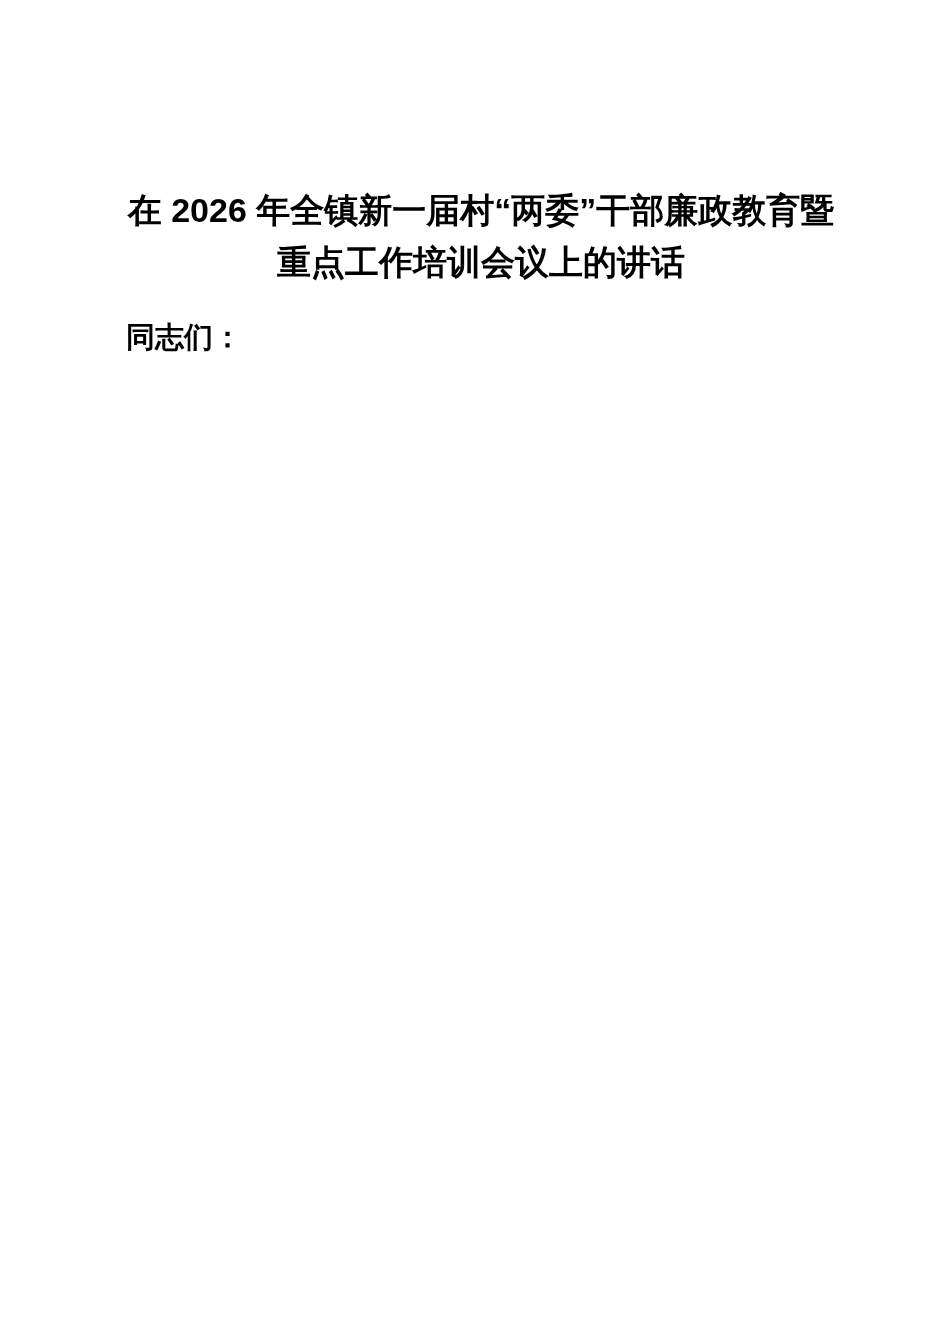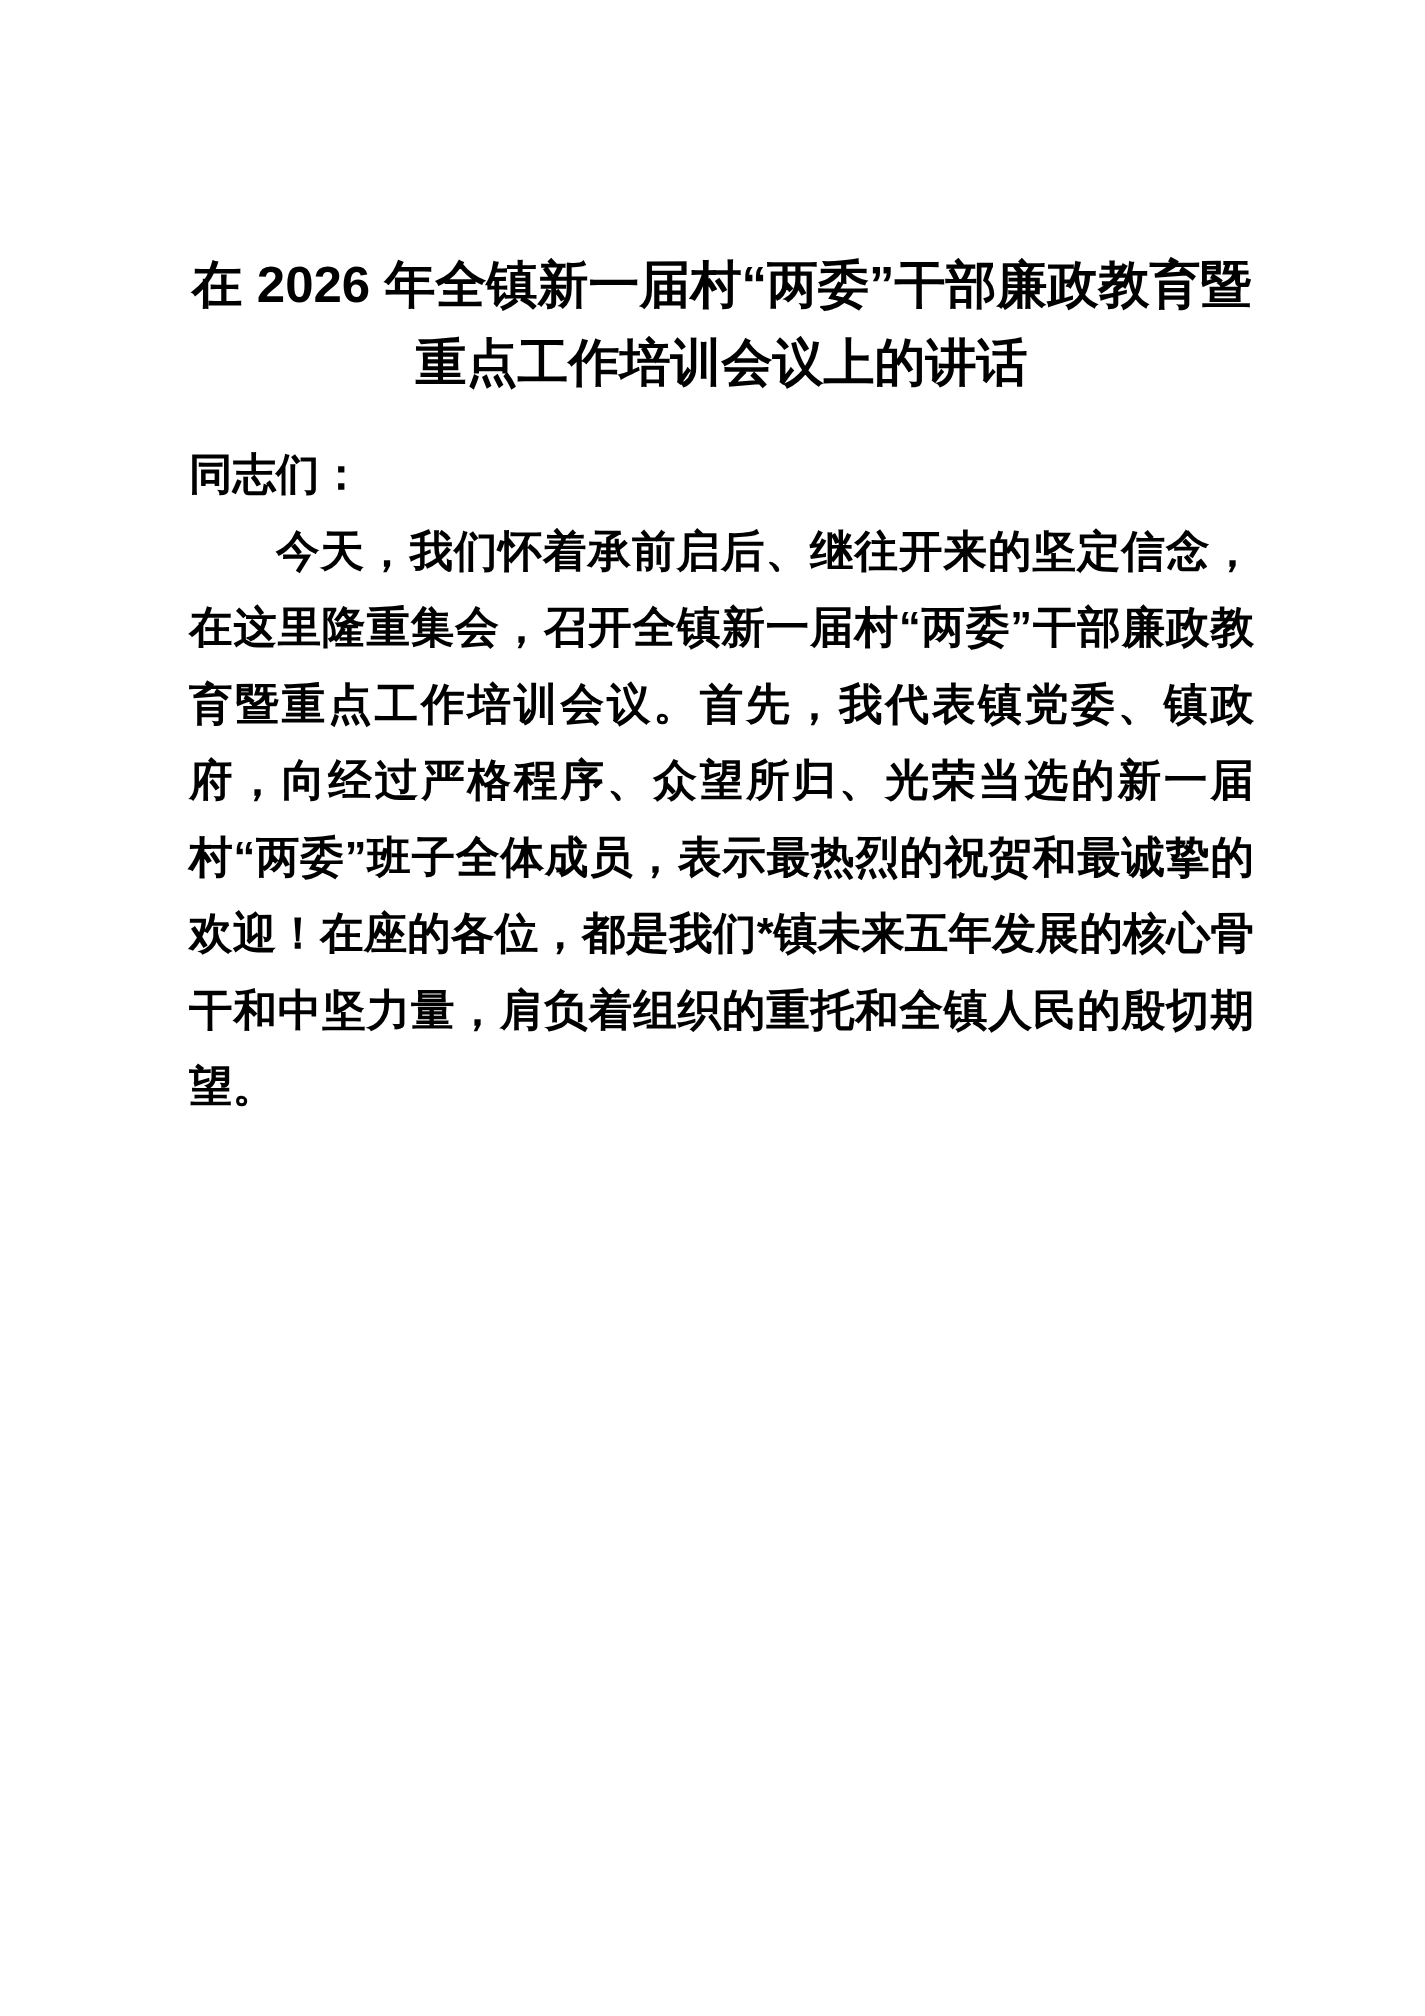--- a/index.html
+++ b/index.html
@@ -15,21 +15,21 @@
     position: relative;
     width: 950px;
     height: 1344px;
     background: #ffffff;
     overflow: hidden;
     box-sizing: border-box;
   }
   .doc-body {
     position: absolute;
     left: 126px;
-    top: 164px;
+    top: 184px;
     width: 710px;
   }
   .doc-title {
     font-size: 34px;
     line-height: 52px;
     font-weight: 700;
     text-align: center;
     letter-spacing: 0px;
     margin: 0 0 24px 0;
     word-break: break-all;
@@ -56,18 +56,17 @@
 
 <div class="page">
 
   <div class="doc-body">
 
     <h1 class="doc-title">在 2026 年全镇新一届村“两委”干部廉政教育暨重点工作培训会议上的讲话</h1>
 
     <p class="para no-indent">同志们：</p>
 
 
-    <p class="para indent">今天，我们怀着承前启后、继往开来的坚定信念，在这里隆重集会，召开全镇新一届村“两委”干部廉政教育暨重点工作培训会议。首先，我代表镇党委、镇政府，向经过严格程序、众望所归、光荣当选的新一届村“两委”班子全体成员，表示最热烈的祝贺和最诚挚的欢迎！在座的各位，都是我们*镇未来五年发展的核心骨干和中坚力量，肩负着组织的重托和全镇人民的殷切期望。</p>
 
 
   </div>
 
 </div>
 
 </body></html>

